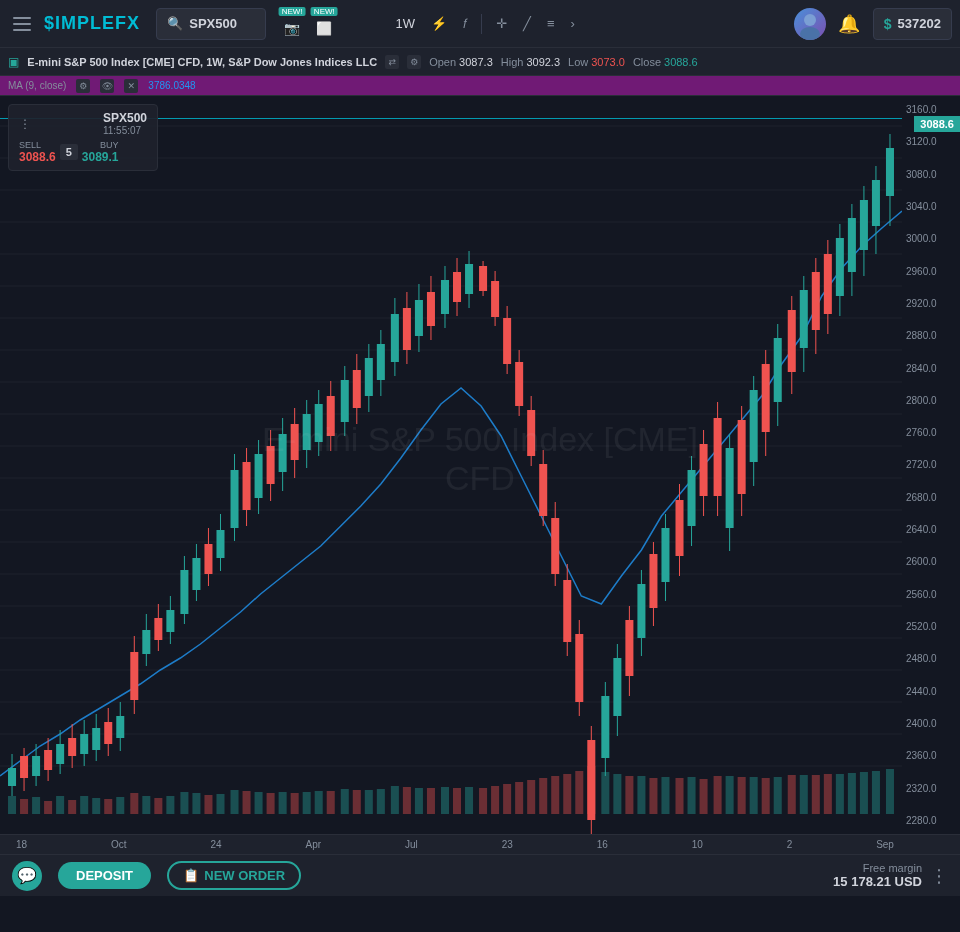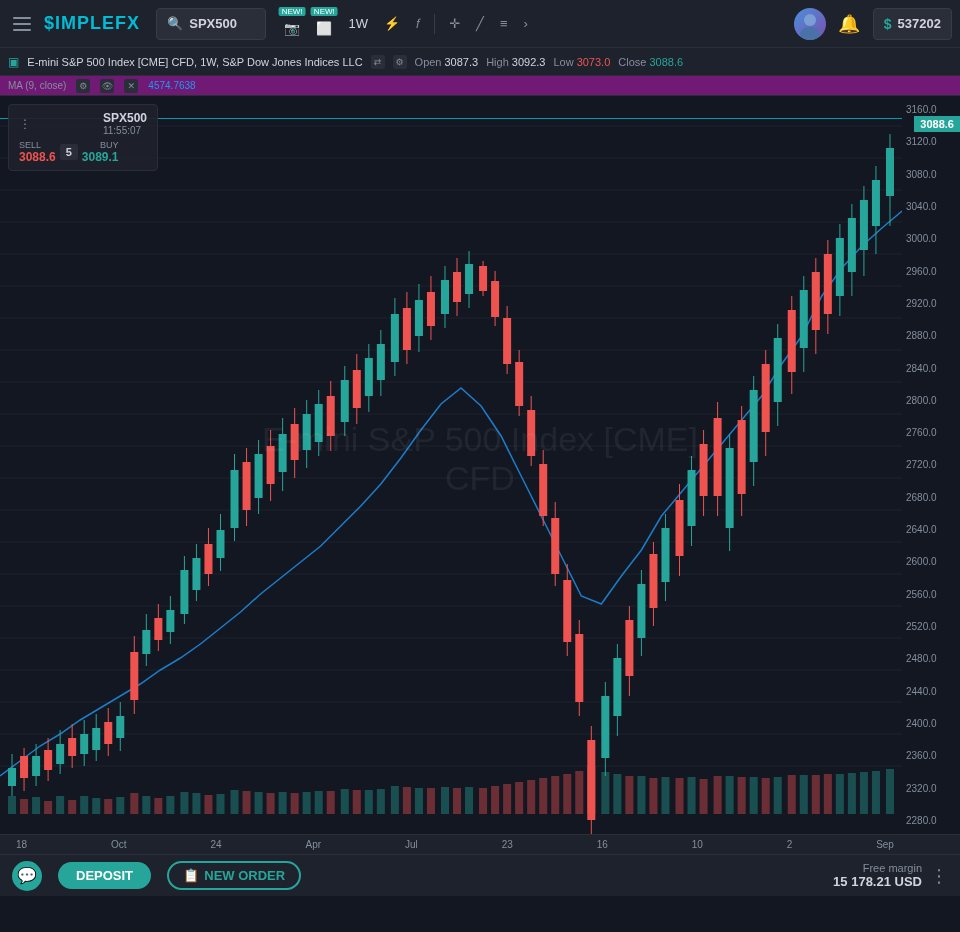--- a/index.html
+++ b/index.html
@@ -45,21 +45,21 @@
     .search-box span { color: #d1d4dc; font-size: 13px; font-weight: 600; }
 
     .toolbar {
       display: flex; align-items: center; gap: 4px; margin-left: 4px; flex: 1;
     }
     .tb-btn {
       background: transparent; border: none; color: #848e9c; cursor: pointer;
       padding: 4px 6px; border-radius: 3px; font-size: 13px; position: relative;
       display: flex; align-items: center; justify-content: center;
     }
-    .tb-btn.active { color: #d1d4dc; }
+    .tb-btn.active { color: #d1d4dc; margin-left: 47px; }
     .tb-divider { width: 1px; height: 20px; background: #363c4e; margin: 0 4px; }
 
     .new-badge {
       position: absolute; top: 0; left: 50%; transform: translateX(-50%);
       background: #26a69a; color: #fff; font-size: 8px; padding: 0 3px; border-radius: 2px;
       white-space: nowrap;
     }
 
     .nav-right {
       display: flex; align-items: center; gap: 8px; margin-left: auto;
@@ -83,21 +83,21 @@
     
     .chart-info {
       height: 28px;
       background: #1e222d;
       border-bottom: 1px solid #2a2e39;
       display: flex; align-items: center;
       padding: 0 8px; gap: 8px;
       font-size: 11px;
     }
     .chart-info-symbol {
-      color: #d1d4dc; font-weight: 400; font-size: 11px;
+      color: #d1d4dc; font-weight: 700; font-size: 11px;
     }
     .ohlc-item { display: flex; gap: 3px; }
     .ohlc-label { color: #848e9c; }
     .ohlc-val { color: #d1d4dc; }
     .ohlc-low { color: #ef5350; }
     .ohlc-close { color: #26a69a; }
     .chart-ctrl { width: 14px; height: 14px; background: #2a2e39; border-radius: 2px; display: inline-flex; align-items: center; justify-content: center; cursor: pointer; color: #848e9c; font-size: 9px; }
 
     
     .ma-bar {
@@ -313,21 +313,21 @@
     <span class="ohlc-label">Close</span>
     <span class="ohlc-close">3088.6</span>
   </div>
 </div>
 
 <div class="ma-bar">
   <span>MA (9, close)</span>
   <span class="chart-ctrl">⚙</span>
   <span class="chart-ctrl">👁</span>
   <span class="chart-ctrl">✕</span>
-  <span style="color:#2196f3; font-size:10px;">4574.7638</span>
+  <span style="color:#2196f3; font-size:10px;">3786.0348</span>
 </div>
 
 <div class="chart-container">
 
   <div class="watermark">
     <div class="watermark-name">E-mini S&amp;P 500 Index [CME] CFD</div>
   </div>
 
   <div class="h-line" style="top: 22px;"></div>
 

